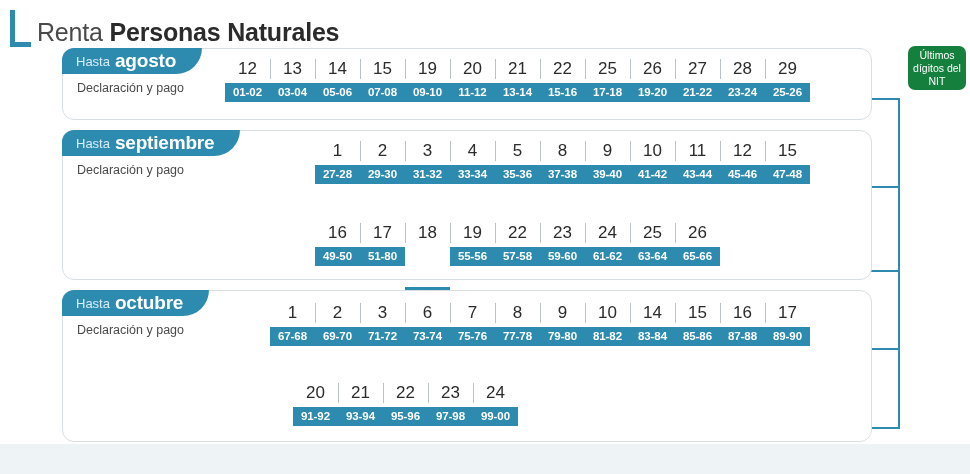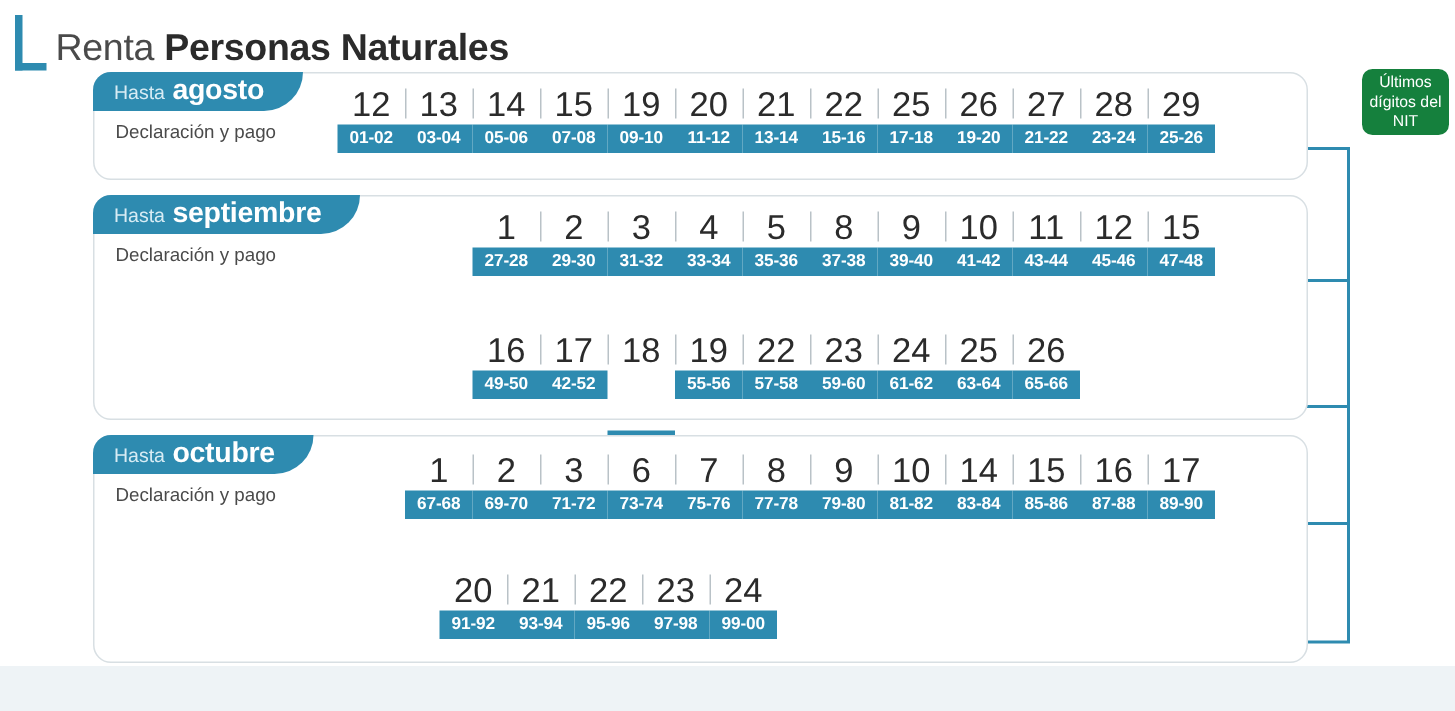--- a/index.html
+++ b/index.html
@@ -114,21 +114,21 @@
     display: flex;
     align-items: flex-start;
   }
   .day-col {
     display: flex;
     flex-direction: column;
     align-items: center;
     position: relative;
   }
   .day-num {
-    font-size: 23px;
+    font-size: 17px;
     color: #2b2b2b;
     line-height: 28px;
     height: 28px;
     display: flex;
     align-items: center;
     justify-content: center;
     padding: 0 8px;
     box-sizing: border-box;
     position: relative;
     width: 100%;
@@ -322,21 +322,21 @@
       </div>
     </div>
 
     <div class="day-row" style="left:252px; top:88px;">
       <div class="day-col" style="width:45px;">
         <div class="day-num">16</div>
         <div class="nit-cell">49-50</div>
       </div>
       <div class="day-col" style="width:45px;">
         <div class="day-num">17</div>
-        <div class="nit-cell">42-52</div>
+        <div class="nit-cell">51-80</div>
       </div>
       <div class="day-col" style="width:45px;gap:40px;">
         <div class="day-num">18</div>
         <div class="nit-cell">53-54</div>
       </div>
       <div class="day-col" style="width:45px;">
         <div class="day-num">19</div>
         <div class="nit-cell">55-56</div>
       </div>
       <div class="day-col" style="width:45px;">

